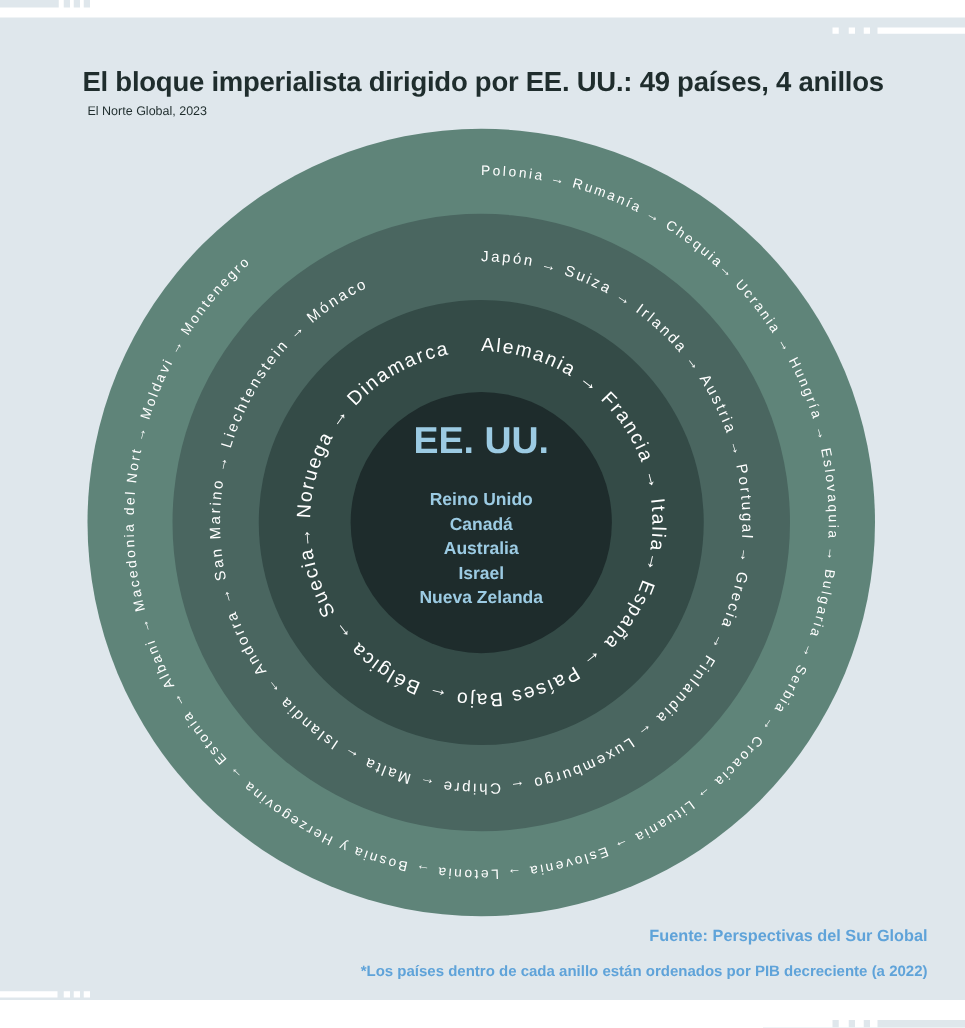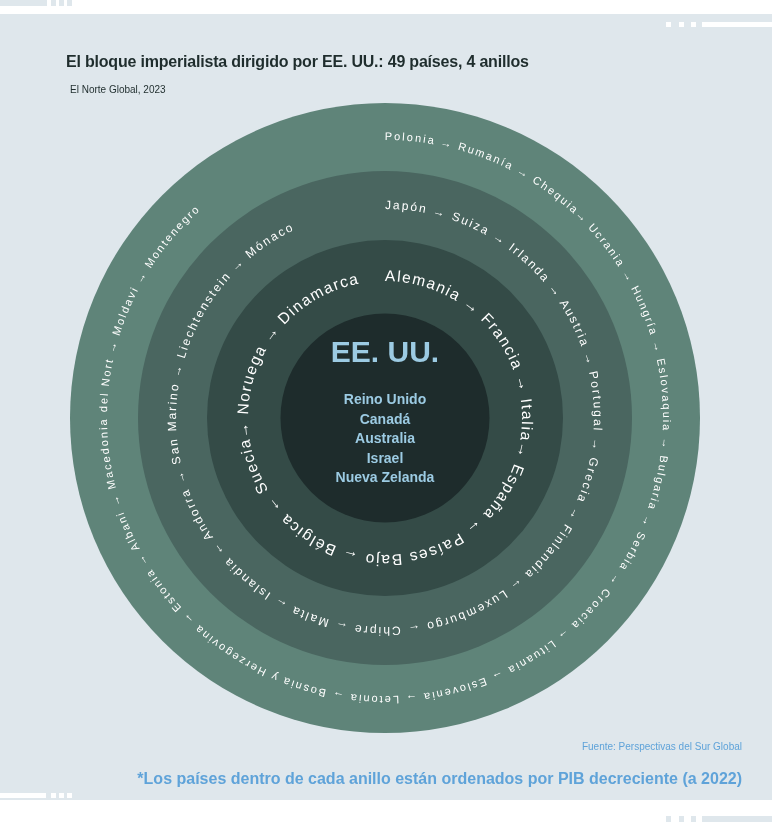--- a/index.html
+++ b/index.html
@@ -9,35 +9,35 @@
       font-family: "Liberation Sans", "DejaVu Sans", sans-serif;
     }
     .panel {
       position: absolute; left: 0; top: 14px; width: 772px; height: 786px;
       background: #dfe7ec;
     }
     .deco { position: absolute; background: #dfe7ec; }
     .deco.white { background: #ffffff; }
     .title {
       position: absolute; left: 66px; top: 53px; margin: 0;
-      font-size: 16px; font-weight: bold; color: #1f2d2d; letter-spacing: -0.2px;
+      font-size: 22px; font-weight: bold; color: #1f2d2d; letter-spacing: -0.2px;
       white-space: nowrap;
     }
     .subtitle {
       position: absolute; left: 66px; top: 80px; margin: 4px;
       font-size: 10px; color: #1f2d2d; white-space: nowrap;
     }
     .chart { position: absolute; left: 0; top: 0; width: 772px; height: 822px; }
     .source {
       position: absolute; right: 30px; top: 741px; margin: 0;
-      font-size: 10px; font-weight: normal; color: #5fa3d9; white-space: nowrap;
+      font-size: 13px; font-weight: bold; color: #5fa3d9; white-space: nowrap;
     }
     .note {
       position: absolute; right: 30px; top: 770px; margin: 0;
-      font-size: 16px; font-weight: bold; color: #5fa3d9; white-space: nowrap;
+      font-size: 12px; font-weight: bold; color: #5fa3d9; white-space: nowrap;
     }
     .ring-text-outer { font-size: 11px; fill: #ffffff; }
     .ring-text-mid { font-size: 12px; fill: #ffffff; }
     .ring-text-inner { font-size: 15.5px; fill: #ffffff; }
     .core-title { font-size: 30px; font-weight: bold; fill: #9ccbe3; }
     .core-item { font-size: 14px; font-weight: bold; fill: #9ccbe3; }
   </style>
 </head>
 <body>
 

